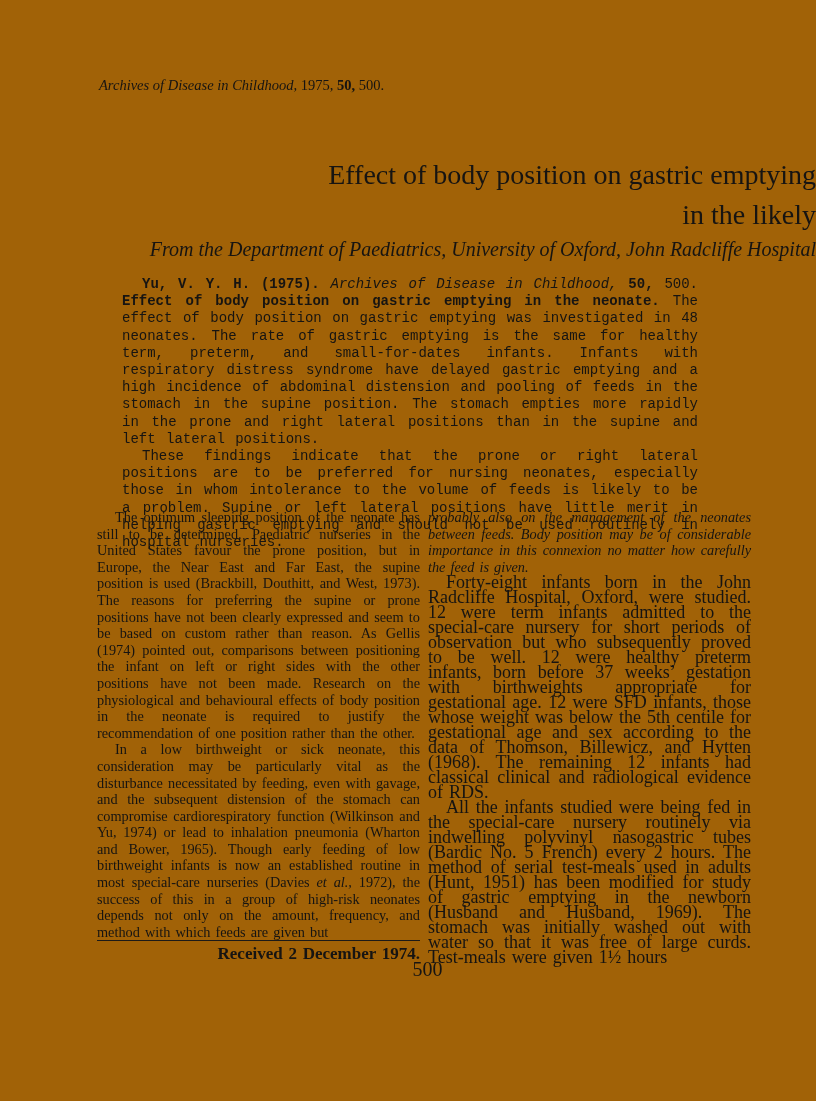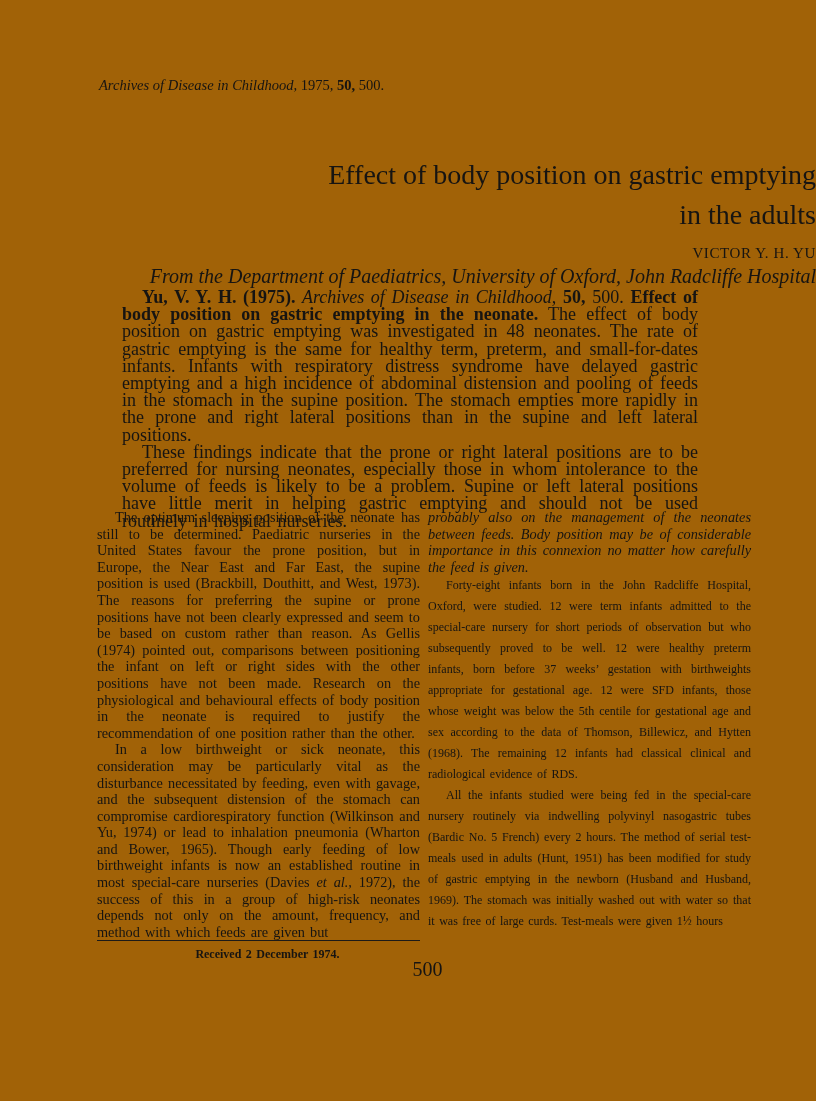--- a/index.html
+++ b/index.html
@@ -44,26 +44,27 @@
     letter-spacing: 0.6px;
   }
   .affiliation {
     margin-top: 3px;
     font-size: 20px;
     font-style: italic;
   }
   .abstract {
     position: absolute;
     left: 122px;
-    top: 289px;
+    top: 276px;
     width: 576px;
-    font-size: 18px;
+    font-size: 14px;
     line-height: 17.2px;
     text-align: justify;
     word-spacing: 2px;
+    font-family: Liberation Mono, monospace;
   }
   .abstract p {
     margin: 0;
     text-indent: 20px;
   }
   .columns {
     position: absolute;
     left: 97px;
     top: 509px;
     width: 661px;
@@ -76,36 +77,36 @@
     line-height: 16.6px;
     text-align: justify;
     word-spacing: 1.5px;
   }
   .col p {
     margin: 0;
     text-indent: 18px;
   }
   .col p.no-indent { text-indent: 0; font-style: italic; }
   .col p.small {
-    font-size: 12px;
-    line-height: 21px;
+    font-size: 18px;
+    line-height: 15px;
   }
   .section-heading {
     font-size: 14.3px;
     font-weight: bold;
     text-align: center;
     margin: 9px 0 5px 0;
   }
   .footnote {
     margin-top: 7px;
     border-top: 1.5px solid #1c1a18;
     padding-top: 5px;
-    font-size: 12px;
+    font-size: 17px;
     font-weight: bold;
-    text-align: center;
+    text-align: right;
     text-indent: 0;
   }
   .page-number {
     position: absolute;
     left: 97px;
     top: 958px;
     width: 661px;
     text-align: center;
     font-size: 20px;
   }
@@ -115,23 +116,22 @@
 
 <div class="page">
 
   <div class="running-head">
     <span class="it">Archives of Disease in Childhood,</span><span> 1975, </span><span class="b">50,</span><span> 500.</span>
   </div>
 
   <div class="title-block">
     <h1 class="article-title">
       <span>Effect of body position on gastric emptying</span><br>
-      <span>in the adults</span>
+      <span>in the likely</span>
     </h1>
-    <div class="author">VICTOR Y. H. YU</div>
     <div class="affiliation">From the Department of Paediatrics, University of Oxford, John Radcliffe Hospital</div>
   </div>
 
   <div class="abstract">
     <p><span class="b">Yu, V. Y. H. (1975).</span><span class="it"> Archives of Disease in Childhood, </span><span class="b">50,</span><span> 500.  </span><span class="b">Effect of body position on gastric emptying in the neonate.</span><span>  The effect of body position on gastric emptying was investigated in 48 neonates.  The rate of gastric emptying is the same for healthy term, preterm, and small-for-dates infants.  Infants with respiratory distress syndrome have delayed gastric emptying and a high incidence of abdominal distension and pooling of feeds in the stomach in the supine position.  The stomach empties more rapidly in the prone and right lateral positions than in the supine and left lateral positions.</span></p>
     <p>These findings indicate that the prone or right lateral positions are to be preferred for nursing neonates, especially those in whom intolerance to the volume of feeds is likely to be a problem.  Supine or left lateral positions have little merit in helping gastric emptying and should not be used routinely in hospital nurseries.</p>
   </div>
 
   <div class="columns">
 

